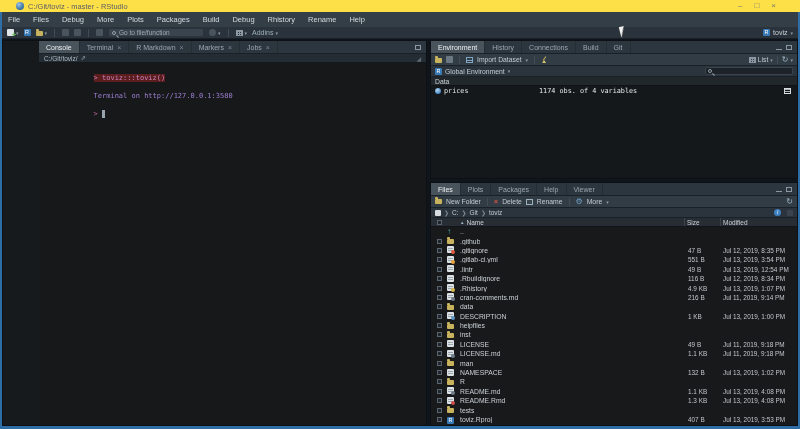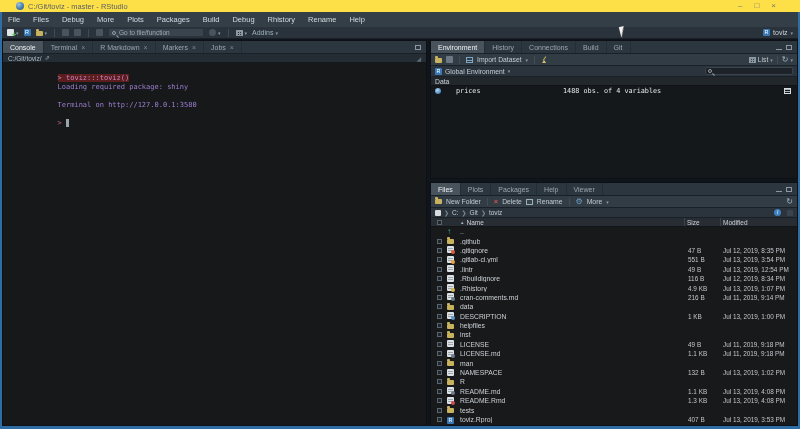--- a/index.html
+++ b/index.html
@@ -39,21 +39,21 @@
   .mag { width:4px; height:4px; border:1px solid #93a1ac; border-radius:50%; position:relative; flex:none; }
   .mag::after { content:""; position:absolute; width:3px; height:1px; background:#93a1ac;
     transform:rotate(45deg); left:3px; top:4px; }
   .grid-ic { width:7px; height:6px; border:1px solid #8b98a4;
     background:linear-gradient(#8b98a4 1px, transparent 1px) 0 2px/100% 2px,
     linear-gradient(90deg,#8b98a4 1px, transparent 1px) 2px 0/2px 100%; }
   .proj-btn { margin-left:auto; display:flex; align-items:center; gap:3px; color:#cdd5db; }
 
   .main { flex:1; display:flex; gap:3px; padding-top:1px; }
   .pane { background:#171a1c; display:flex; flex-direction:column; border:1px solid #0d1116; }
-  .left-pane { width:425px; flex:none; }
+  .left-pane { width:425px; flex:none;padding-left:36px; }
   .right-col { flex:1; display:flex; flex-direction:column; gap:3px; }
   .env-pane { height:139px; flex:none; }
   .files-pane { flex:1; }
 
   .tabbar { height:13px; background:#2c363e; display:flex; align-items:stretch; flex:none;
     border-bottom:1px solid #1a2027; }
   .tabs { display:flex; }
   .tab { display:flex; align-items:center; padding:0 7px; gap:4px; color:#9aa6b0;
     font-size:7px; cursor:default; border-right:1px solid #242d34; }
   .tab.active { background:#49535c; color:#eef1f3; }
@@ -93,21 +93,21 @@
     display:flex; align-items:center; padding:0 4px; gap:3px; flex:none; font-size:6.8px;
     color:#c3ccd3; }
   .rcube { width:7px; height:7px; border-radius:1px; background:#3878b4; color:#fff;
     font-size:5.5px; text-align:center; line-height:7px; flex:none; }
   .search-box { margin-left:auto; width:88px; height:8px; background:#1d2329;
     border:1px solid #39434c; border-radius:2px; display:flex; align-items:center;
     padding:0 2px; gap:2px; }
   .env-body { flex:1; display:flex; flex-direction:column; background:#15181a; }
   .section-hdr { height:9px; background:#22272b; color:#ccd2d7; display:flex;
     align-items:center; padding:0 4px; font-size:6.8px; border-bottom:1px solid #101418; flex:none; }
-  .obj-row { height:10px; display:flex; align-items:center; padding:0 4px; gap:15px;
+  .obj-row { height:10px; display:flex; align-items:center; padding:0 4px; gap:3px;
     font-family:"DejaVu Sans Mono", monospace; font-size:6.8px; color:#e3e7ea; flex:none; }
   .obj-dot { width:6px; height:6px; border-radius:50%; flex:none;
     background:radial-gradient(circle at 40% 35%, #bcd9ee, #4c8dc8 65%, #2f6ea5); }
   .obj-name { width:92px; }
   .obj-summary { flex:1; }
   .df-ic { width:7px; height:6px; border:1px solid #d7dce0; background:
     linear-gradient(#aeb6bc 1px, transparent 1px) 0 2px/100% 2px; margin-right:2px; }
 
   .files-toolbar { height:12px; background:#323c44; border-bottom:1px solid #1a2027;
     display:flex; align-items:center; padding:0 4px; gap:4px; flex:none; font-size:6.8px;
@@ -281,23 +281,20 @@
         <span>C:/Git/toviz/</span>
         <span style="color:#8fa1ad">⇗</span>
         <span class="resize-glyph">◢</span>
       </div>
       <div class="console-body">
 
           <div class="console-line lt-command-selected">
             <span class="line-text">&gt; toviz:::toviz()</span>
           </div>
 
-          <div class="console-line lt-message">
-            <span class="line-text">Loading required package: shiny</span>
-          </div>
 
           <div class="console-line lt-blank">
             <span class="line-text"></span>
           </div>
 
           <div class="console-line lt-message">
             <span class="line-text">Terminal on http://127.0.0.1:3580</span>
           </div>
 
           <div class="console-line lt-blank">
@@ -369,21 +366,21 @@
         </div>
         <div class="env-body">
           <div class="section-hdr">
             <span>Data</span>
           </div>
           <div>
 
               <div class="obj-row">
                 <span class="obj-dot"></span>
                 <span class="obj-name">prices</span>
-                <span class="obj-summary">1488 obs. of 4 variables</span>
+                <span class="obj-summary">1174 obs. of 4 variables</span>
                 <span class="df-ic"></span>
               </div>
             </div>
         </div>
       </section>
 
       <section class="pane files-pane">
         <div class="tabbar">
           <div class="tabs">
 

